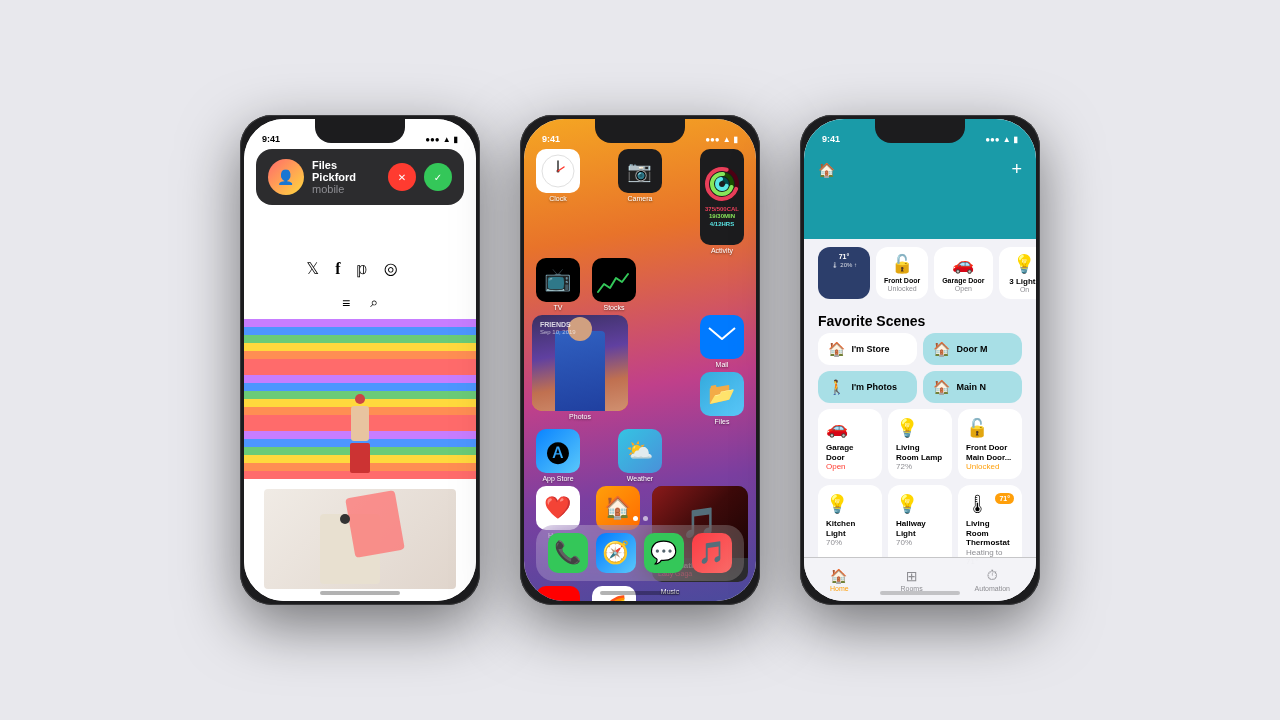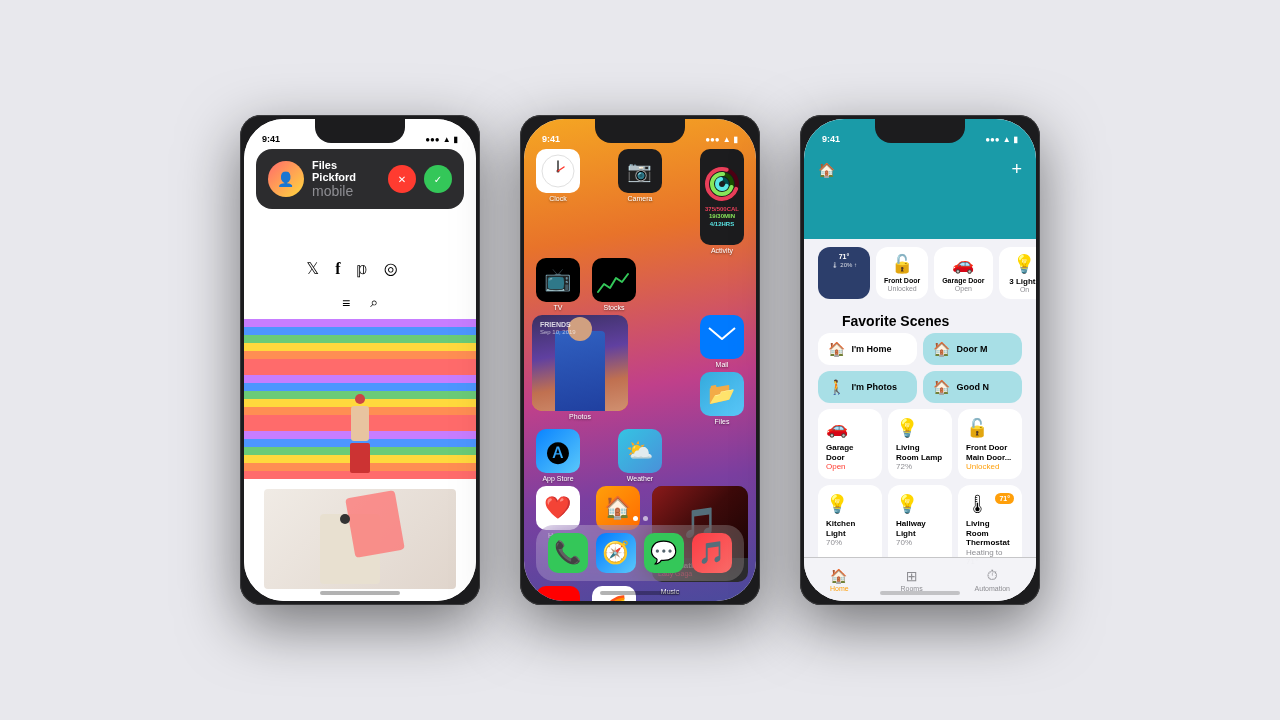--- a/index.html
+++ b/index.html
@@ -13,21 +13,21 @@
       gap: 40px;
       font-family: -apple-system, BlinkMacSystemFont, 'SF Pro Display', 'Helvetica Neue', sans-serif;
       overflow: hidden;
     }
 
     
     .phone {
       width: 240px;
       height: 490px;
       background: #1c1c1e;
-      border-radius: 21px;
+      border-radius: 32px;
       position: relative;
       box-shadow: 0 20px 60px rgba(0,0,0,0.5), inset 0 0 0 1px #3a3a3c;
       overflow: hidden;
     }
     .phone-inner {
       position: absolute;
       top: 4px; left: 4px; right: 4px; bottom: 4px;
       border-radius: 40px;
       overflow: hidden;
       background: #fff;
@@ -89,21 +89,21 @@
       background: linear-gradient(135deg, #ff6b6b, #ffd93d);
       flex-shrink: 0;
       overflow: hidden;
       display: flex;
       align-items: center;
       justify-content: center;
       font-size: 14px;
     }
     .caller-info { flex: 1; }
     .caller-name { color: #fff; font-size: 11px; font-weight: 600; }
-    .caller-type { color: #8e8e93; font-size: 14px; }
+    .caller-type { color: #8e8e93; font-size: 11px; }
     .call-buttons { display: flex; gap: 8px; }
     .call-btn {
       width: 28px; height: 28px;
       border-radius: 50%;
       display: flex; align-items: center; justify-content: center;
       font-size: 12px;
     }
     .call-btn-decline { background: #ff3b30; }
     .call-btn-accept { background: #34c759; }
 
@@ -278,21 +278,20 @@
     }
     .status-tile .tile-icon { font-size: 18px; margin-bottom: 2px; }
     .status-tile .tile-val { font-size: 8px; font-weight: 600; color: #000; }
     .status-tile .tile-label { font-size: 7px; color: #8e8e93; }
 
     .section-title {
       font-size: 14px;
       font-weight: 700;
       color: #000;
       padding: 6px 14px 4px;
-      margin-left: 24px;
     }
 
     .scenes-grid {
       display: grid;
       grid-template-columns: 1fr 1fr;
       gap: 6px;
       padding: 0 14px;
       margin-bottom: 6px;
     }
     .scene-tile {
@@ -634,33 +633,33 @@
           <div class="tile-icon">💡</div>
           <div class="tile-val">3 Lights</div>
           <div class="tile-label">On</div>
         </div>
       </div>
 
       <div class="section-title">Favorite Scenes</div>
       <div class="scenes-grid">
         <div class="scene-tile">
           <span class="scene-icon">🏠</span>
-          <span class="scene-label">I'm Home</span>
+          <span class="scene-label">I'm Store</span>
         </div>
         <div class="scene-tile teal">
           <span class="scene-icon">🏠</span>
           <span class="scene-label">Door M</span>
         </div>
         <div class="scene-tile teal">
           <span class="scene-icon">🚶</span>
           <span class="scene-label">I'm Photos</span>
         </div>
         <div class="scene-tile teal">
           <span class="scene-icon">🏠</span>
-          <span class="scene-label">Good N</span>
+          <span class="scene-label">Main N</span>
         </div>
       </div>
 
       <div class="accessories-grid">
         <div class="acc-tile">
           <div class="acc-icon">🚗</div>
           <div class="acc-name">Garage Door</div>
           <div class="acc-status open">Open</div>
         </div>
         <div class="acc-tile">

